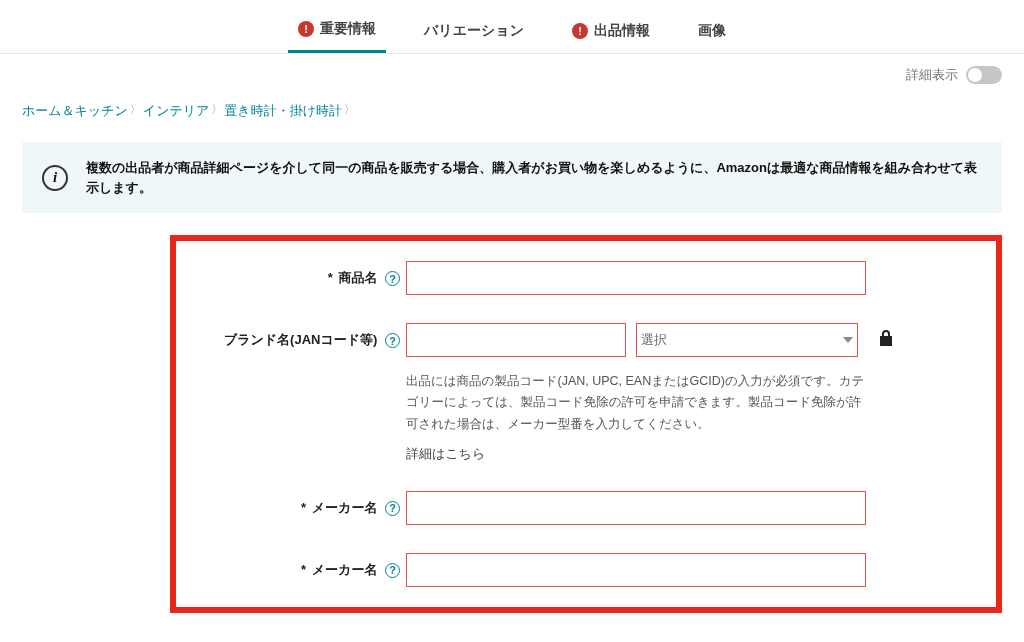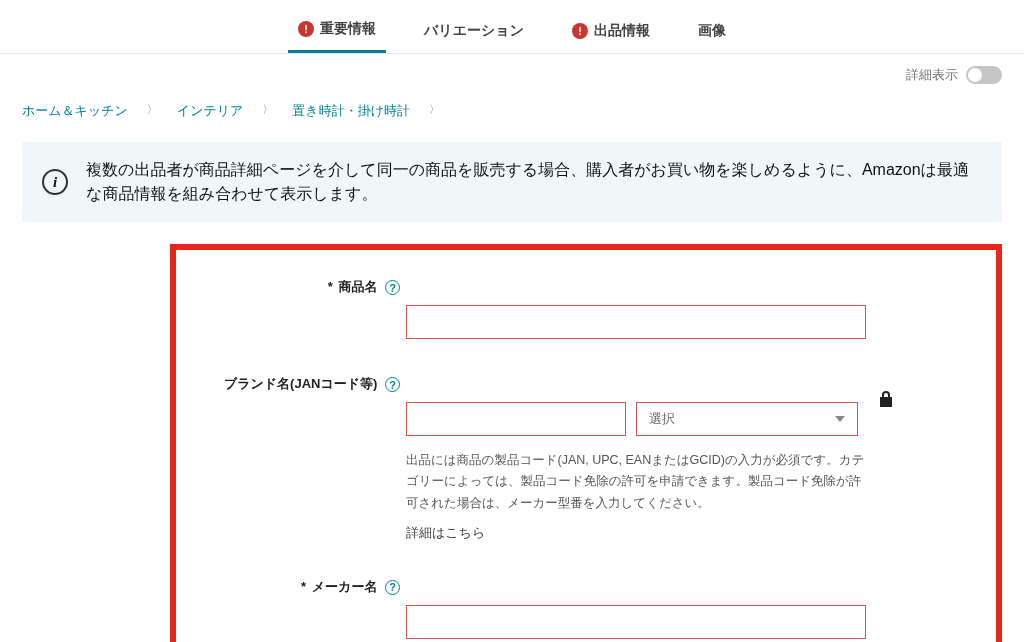--- a/index.html
+++ b/index.html
@@ -72,21 +72,21 @@
       border-radius: 50%;
       background: #fff;
       top: 2px;
       left: 2px;
     }
 
     
     .breadcrumb {
       display: flex;
       align-items: flex-start;
-      gap: 19px;
+      gap: 2px;
       padding: 12px 22px;
       font-size: 13px;
     }
     .breadcrumb a { color: #008296; text-decoration: none; }
     .breadcrumb .sep { color: #888; font-size: 11px; }
     .breadcrumb .current { color: #555; }
 
     
     .info-banner {
       margin: 10px 22px 0 22px;
@@ -103,21 +103,21 @@
       border-radius: 50%;
       display: inline-flex;
       align-items: center;
       justify-content: center;
       font-family: Georgia, serif;
       font-style: italic;
       font-weight: 700;
       flex-shrink: 0;
       font-size: 15px;
     }
-    .info-banner p { font-size: 16px; font-weight: 400; line-height: 1.5; }
+    .info-banner p { font-size: 13px; font-weight: 700; line-height: 1.5; }
 
     
     .form-area {
       margin: 22px 22px 0 170px;
       border: 6px solid #e8261a;
       padding: 20px 30px 20px 10px;
     }
 
     .form-row {
       display: flex;
@@ -147,24 +147,23 @@
       font-size: 11px;
       font-weight: 700;
       margin-left: 4px;
       vertical-align: middle;
     }
 
     .form-ctrl { flex: 1; }
     .input, .select {
       border: 1px solid #d9534f;
       height: 34px;
-      padding: 6px 12px;
+      padding: 6px 4px;
       font-size: 13px;
       background: #fff;
-      margin-top: 35px;
     }
     .input.full { width: 460px; display: block;}
     .input.small { width: 220px; }
     .select {
       width: 222px;
       margin-left: 10px;
       display: inline-flex;
       align-items: center;
       justify-content: space-between;
       color: #666;

